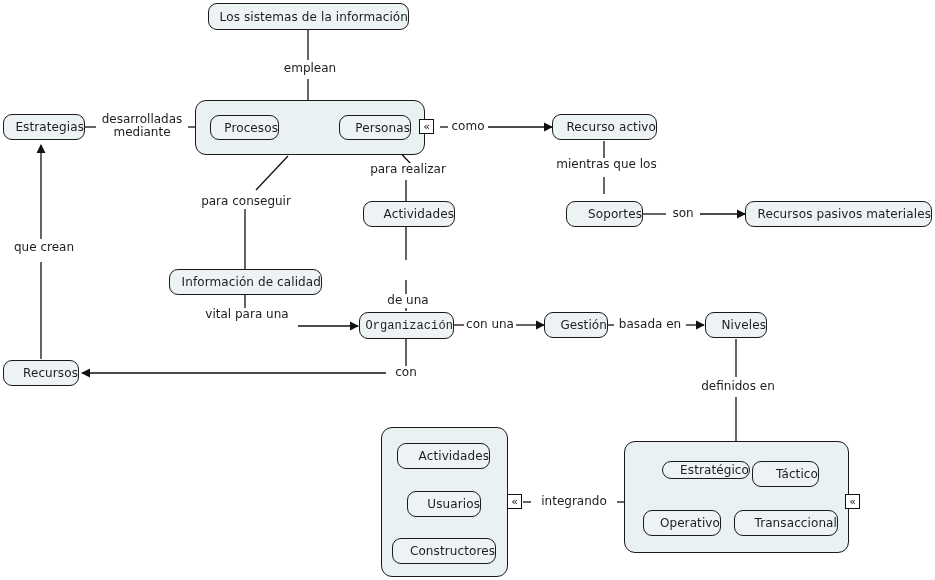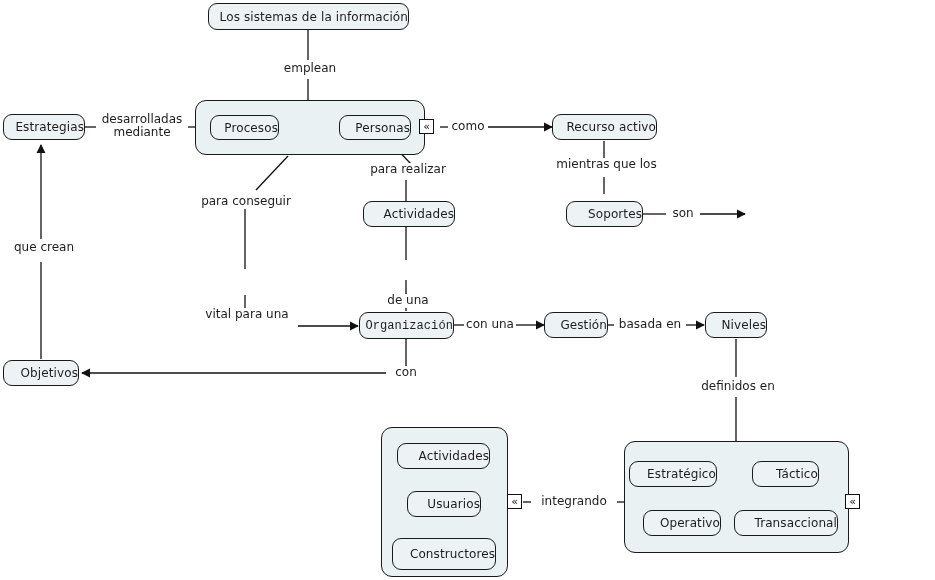--- a/index.html
+++ b/index.html
@@ -159,37 +159,43 @@
   </div>
 
   <div class="node" style="left:566px;top:201px;width:77px;height:26px;">
     <span>Soportes</span>
   </div>
 
   <div class="elabel" style="left:666px;top:207px;width:30px;">
     <span>son</span>
   </div>
 
+  <div class="node" style="left:745px;top:201px;width:187px;height:26px;">
+    <span>Recursos pasivos materiales</span>
+  </div>
 
   <div class="elabel" style="left:362px;top:163px;width:88px;">
     <span>para realizar</span>
   </div>
 
   <div class="node" style="left:363px;top:201px;width:92px;height:26px;">
     <span>Actividades</span>
   </div>
 
   <div class="elabel" style="left:378px;top:262px;width:56px;margin-top:32px;">
     <span>de una</span>
   </div>
 
   <div class="elabel" style="left:196px;top:195px;width:96px;">
     <span>para conseguir</span>
   </div>
 
+  <div class="node" style="left:169px;top:269px;width:153px;height:26px;">
+    <span>Información de calidad</span>
+  </div>
 
   <div class="elabel" style="left:196px;top:308px;width:98px;">
     <span>vital para una</span>
   </div>
 
   <div class="node" style="left:359px;top:312px;width:95px;height:27px;font-family:Liberation Mono, monospace;">
     <span>Organización</span>
   </div>
 
   <div class="elabel" style="left:464px;top:318px;width:48px;">
@@ -206,56 +212,56 @@
 
   <div class="node" style="left:705px;top:312px;width:62px;height:26px;">
     <span>Niveles</span>
   </div>
 
   <div class="elabel" style="left:386px;top:366px;width:36px;">
     <span>con</span>
   </div>
 
   <div class="node" style="left:3px;top:360px;width:76px;height:26px;">
-    <span>Objetivos</span>
+    <span>Recursos</span>
   </div>
 
   <div class="elabel" style="left:8px;top:241px;width:68px;">
     <span>que crean</span>
   </div>
 
   <div class="elabel" style="left:690px;top:380px;width:92px;">
     <span>definidos en</span>
   </div>
 
   <div class="group" style="left:381px;top:427px;width:127px;height:150px;"></div>
 
   <div class="node" style="left:397px;top:443px;width:93px;height:26px;">
     <span>Actividades</span>
   </div>
 
   <div class="node" style="left:407px;top:491px;width:74px;height:26px;">
     <span>Usuarios</span>
   </div>
 
-  <div class="node" style="left:392px;top:538px;width:104px;height:32px;">
+  <div class="node" style="left:392px;top:538px;width:104px;height:26px;">
     <span>Constructores</span>
   </div>
 
   <div class="chev" style="left:507px;top:494px;">
     <span>«</span>
   </div>
 
   <div class="elabel" style="left:531px;top:495px;width:82px;">
     <span>integrando</span>
   </div>
 
   <div class="group" style="left:624px;top:441px;width:225px;height:112px;"></div>
 
-  <div class="node" style="left:629px;top:461px;width:88px;height:26px;">
+  <div class="node" style="left:662px;top:461px;width:88px;height:18px;">
     <span>Estratégico</span>
   </div>
 
   <div class="node" style="left:752px;top:461px;width:67px;height:26px;">
     <span>Táctico</span>
   </div>
 
   <div class="node" style="left:643px;top:510px;width:78px;height:26px;">
     <span>Operativo</span>
   </div>

